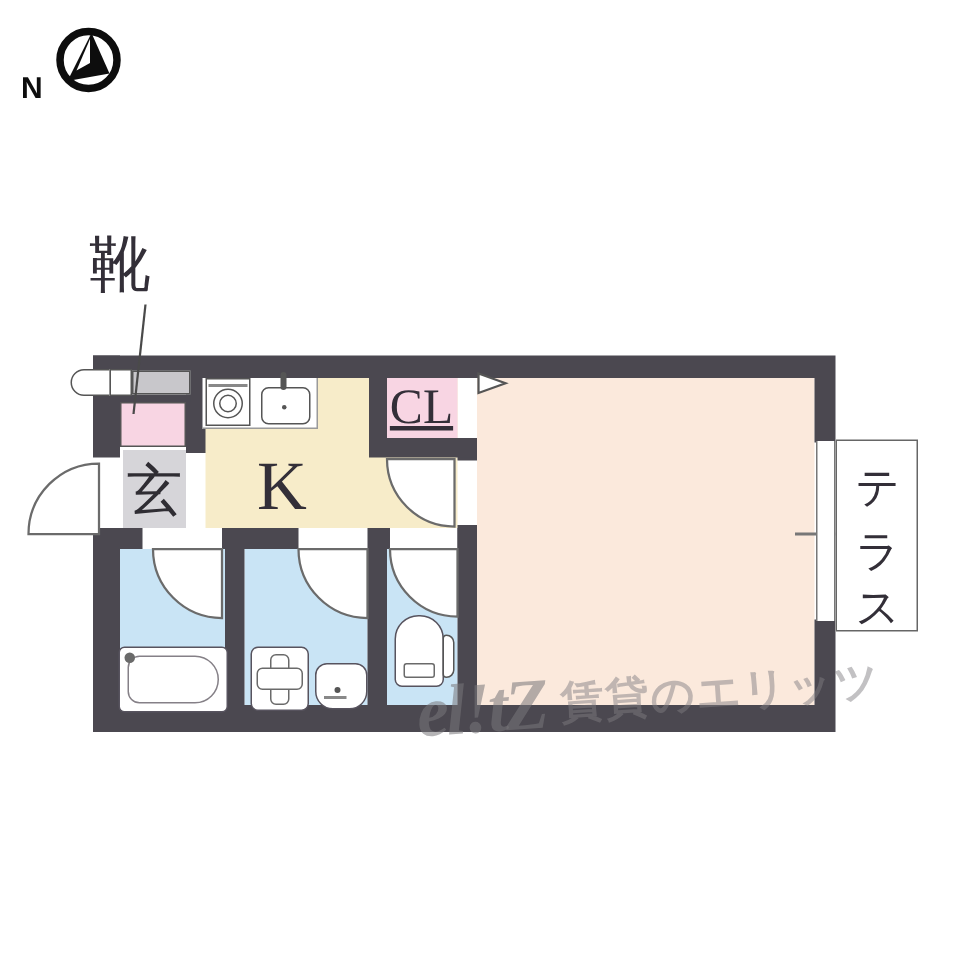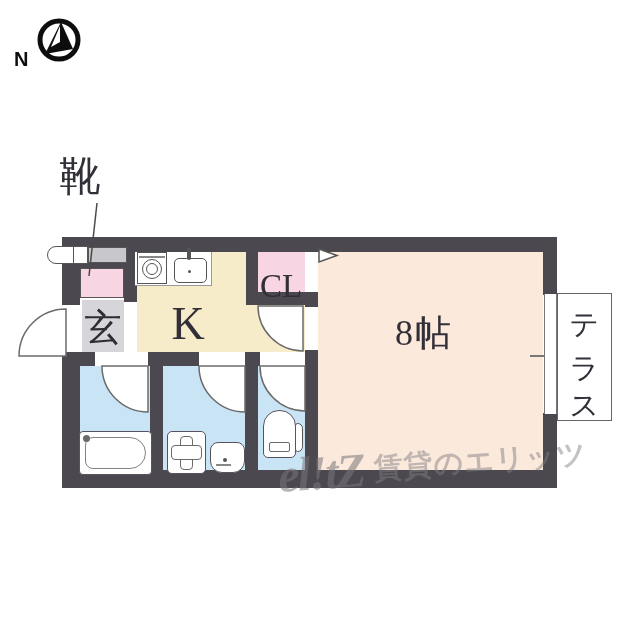--- a/index.html
+++ b/index.html
@@ -90,24 +90,23 @@
   <div class="abs fixture" style="left:263px;top:410px;width:33px;height:48px;border-radius:16px 16px 5px 5px;"></div>
   <div class="abs" style="left:269px;top:442px;width:21px;height:10px;border:1.2px solid #6a6a6a;border-radius:2px;background:#fff;"></div>
   <div class="abs" style="left:295px;top:423px;width:8px;height:29px;border:1.2px solid #555;border-radius:3px 6px 6px 3px;background:#fff;"></div>
 
   <div class="abs" style="left:544px;top:294px;width:13px;height:120px;background:#fff;border-left:1.5px solid #777;border-right:1.5px solid #777;"></div>
   <div class="abs lbl" style="left:557px;top:293px;width:55px;height:128px;background:#fff;border:1px solid #666;">
     <span class="vtext" style="font-size:29px;">テラス</span>
   </div>
 
   <div class="abs lbl" style="left:158px;top:296px;width:60px;height:56px;font-size:46px;">K</div>
-  <div class="abs lbl" style="left:254px;top:267px;width:54px;height:38px;font-size:33px;">CL</div>
+  <div class="abs lbl" style="left:254px;top:253px;width:54px;height:38px;font-size:33px;text-decoration:underline;">CL</div>
   <div class="abs lbl" style="left:82px;top:306px;width:42px;height:44px;font-size:37px;color:#2f2d33;">玄</div>
   <div class="abs" style="left:354px;top:313px;width:140px;height:80px;text-align:center;font-size:36px;letter-spacing:2px;line-height:1.12;">
-    <div>8帖</div>
   </div>
 
   <div class="abs lbl" style="left:55px;top:154px;width:50px;height:46px;font-size:41px;">靴</div>
 
   <svg class="abs" style="left:34px;top:14px;" width="50" height="50" viewBox="0 0 50 50">
     <circle cx="25" cy="26" r="19" fill="#fff" stroke="#0d0d0d" stroke-width="5"></circle>
     <polygon points="27,8 11,40 39,35" fill="#0d0d0d"></polygon>
     <polygon points="26,12 17,33 26,28" fill="#ffffff"></polygon>
   </svg>
   <div class="abs" style="left:14px;top:48px;font-family:'Liberation Sans','DejaVu Sans',sans-serif;font-weight:bold;font-size:20px;color:#0d0d0d;">N</div>

